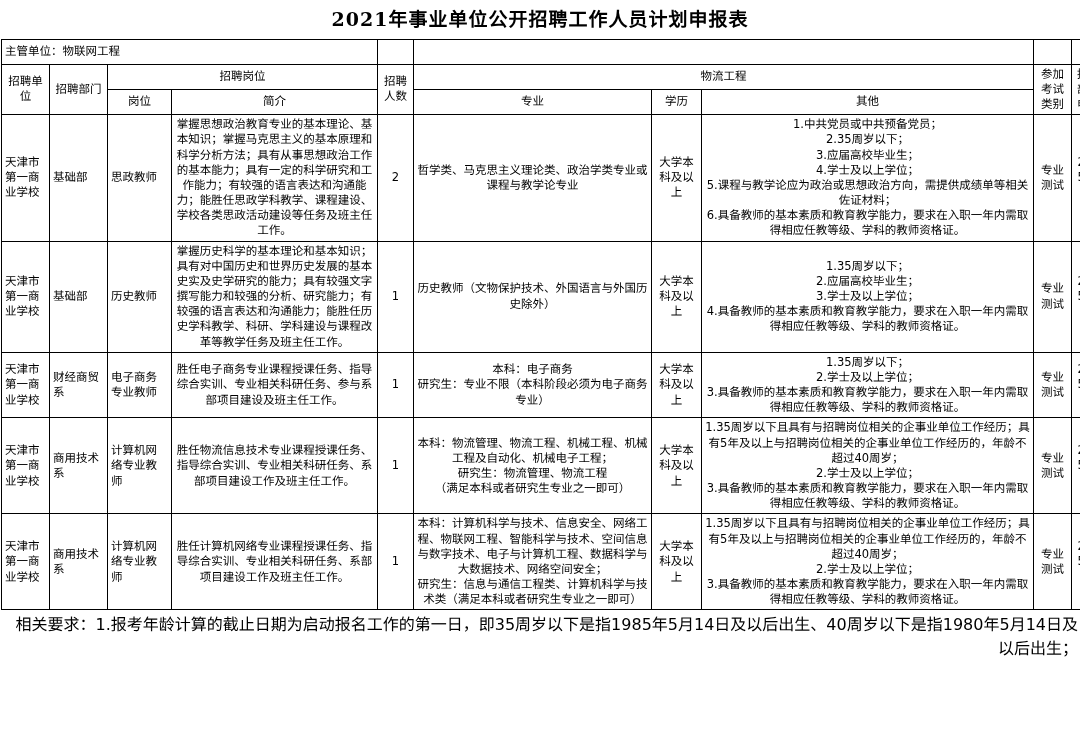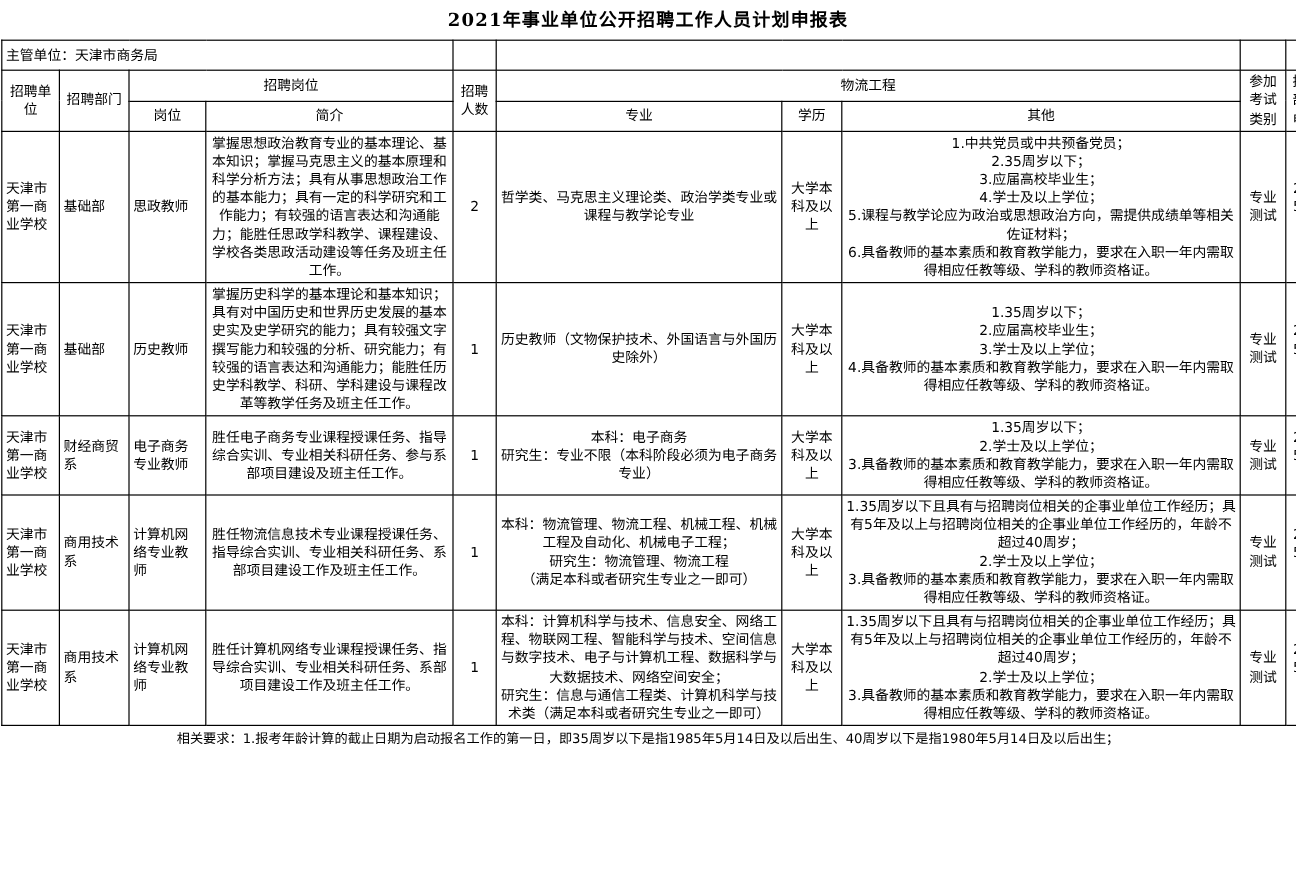--- a/index.html
+++ b/index.html
@@ -19,21 +19,21 @@
     width: 1080px;
     height: 740px;
     position: relative;
     box-sizing: border-box;
   }
 
   
   .doc-title {
     text-align: center;
     font-family: "DejaVu Serif", "Liberation Serif", serif;
-    font-size: 15px;
+    font-size: 19px;
     font-weight: bold;
     letter-spacing: 1px;
     padding: 7px 0 6px 0;
     line-height: 1.35;
   }
 
   
   table.main {
     border-collapse: collapse;
     table-layout: fixed;
@@ -90,23 +90,23 @@
   .c-phone { font-size: 11px; letter-spacing: 0px; }
   .c-other { padding-left: 4px; }
   .c-major { padding-left: 4px; margin-left: 36px; }
   .c-desc  { padding-left: 4px; }
 
   .multi { white-space: pre-line; }
 
   
   .notes {
     margin: 3px 2px 0 2px;
-    font-size: 11px;
+    font-size: 16px;
     line-height: 1.45;
-    text-align: center;
+    text-align: right;
   }
   .notes .note-line {
     white-space: normal;
     word-break: break-all;
   }
 </style>
 </head>
 <body>
 
 <div class="page">
@@ -122,21 +122,21 @@
       <col style="width:36px">
       <col style="width:238px">
       <col style="width:50px">
       <col style="width:332px">
       <col style="width:38px">
       <col style="width:34px">
     </colgroup>
 
     <thead>
       <tr>
-        <td class="supervisor-cell" colspan="4">主管单位：天津市商务局</td>
+        <td class="supervisor-cell" colspan="4">主管单位：物联网工程</td>
         <td class="blank-cell"></td>
         <td class="blank-cell" colspan="3"></td>
         <td class="blank-cell"></td>
         <td class="blank-cell"></td>
       </tr>
 
       <tr>
         <td class="hdr-narrow" rowspan="2">招聘单位</td>
         <td class="hdr-narrow" rowspan="2">招聘部门</td>
         <td colspan="2">招聘岗位</td>

